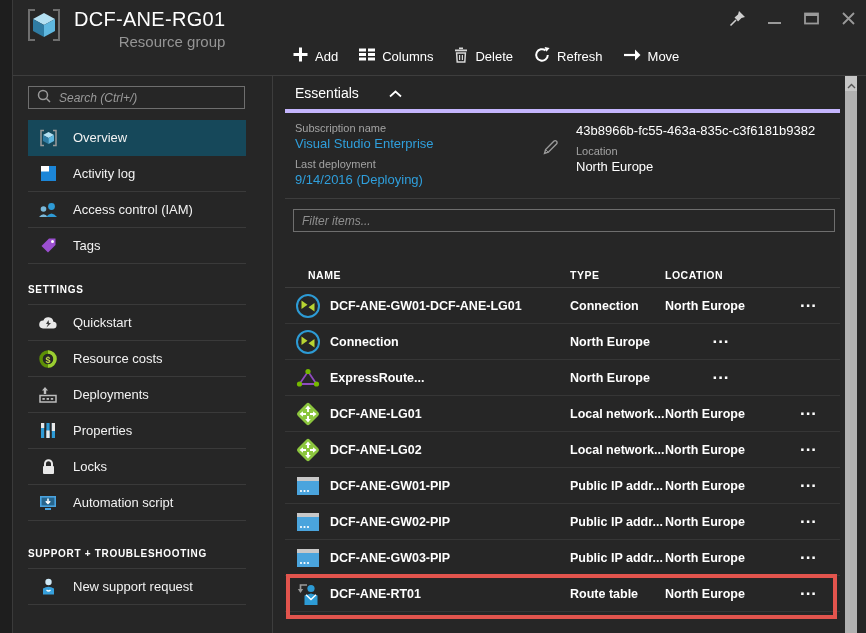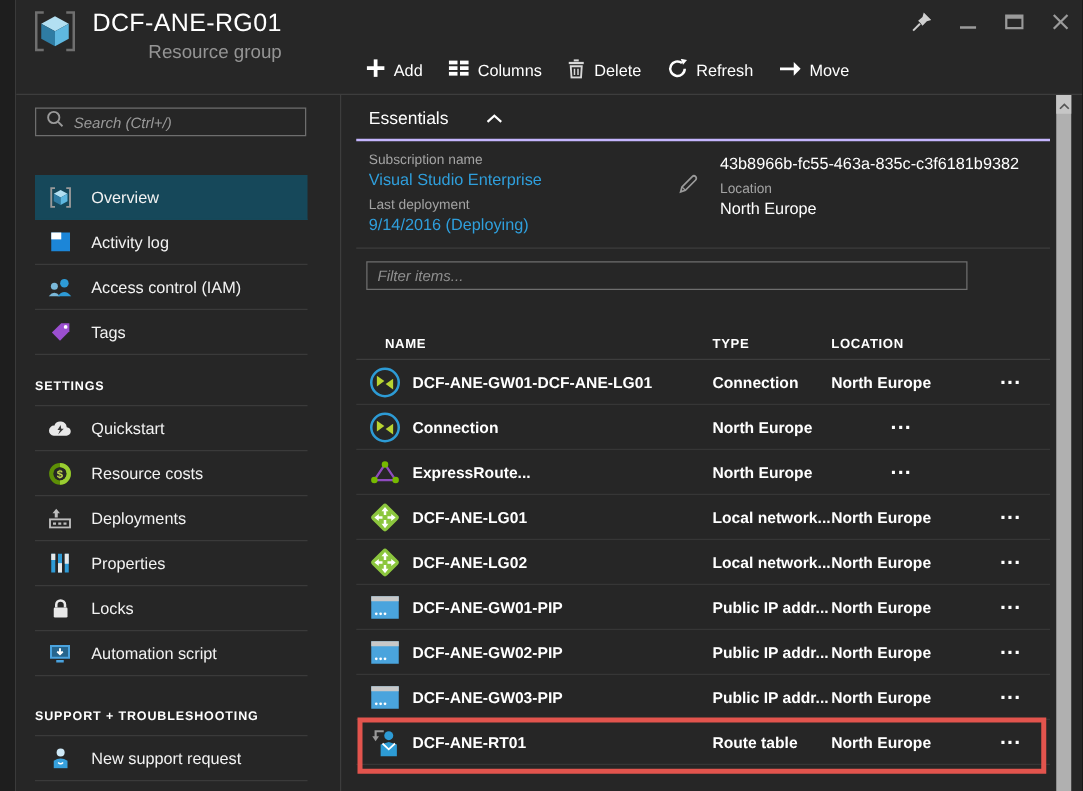--- a/index.html
+++ b/index.html
@@ -21,40 +21,40 @@
   .win-btn { width:20px; height:20px; display:flex; align-items:center; justify-content:center; cursor:pointer; }
   .toolbar { position:absolute; left:280px; bottom:9px; display:flex; gap:21px; }
   .tb-item { display:flex; align-items:center; gap:7px; font-size:13px; color:#fff; cursor:pointer; height:20px; }
 
   
   .sidebar { position:absolute; left:13px; top:76px; width:260px; height:557px; background:#262626; border-right:1px solid #3d3d3d; }
   .search-box { margin:10px 0 0 15px; width:217px; height:23px; border:1px solid #6e6e6e; display:flex; align-items:center; padding:0 8px; gap:8px; background:transparent; }
   .search-box input { flex:1; background:transparent; border:none; outline:none; font-style:italic; font-size:12px; color:#ef4444; font-family:inherit; min-width:0; }
   .search-box input::placeholder { color:#9a9a9a; }
   .nav { margin-left:15px; width:218px; }
-  .nav.group1 { margin-top:31px; }
+  .nav.group1 { margin-top:11px; }
   .nav-item { height:36px; display:flex; align-items:center; gap:15px; padding-left:10px; font-size:13px; color:#f2f2f2; cursor:pointer; border-bottom:1px solid #3a3a3a; }
   .nav-item .nicon { width:20px; height:20px; display:flex; align-items:center; justify-content:center; flex:0 0 20px; }
   .nav-item.selected { background:#16485a; border-bottom-color:#16485a; }
   .section-label { height:41px; display:flex; align-items:flex-end; padding-bottom:9px; font-size:10px; font-weight:bold; letter-spacing:.7px; color:#fff; border-bottom:1px solid #3a3a3a; }
   .section-label.support { height:48px; }
 
   
   .main { position:absolute; left:285px; top:76px; width:555px; height:557px; }
-  .ess-head { height:37px; display:flex; align-items:center; gap:30px; padding-left:10px; border-bottom:2px solid #c4b5fd; font-size:14px; }
+  .ess-head { height:37px; display:flex; align-items:center; gap:30px; padding-left:10px; border-bottom:4px solid #c4b5fd; font-size:14px; }
   .ess-body { display:flex; border-bottom:1px solid #3d3d3d; padding:9px 0 0 10px; height:86px; }
   .ess-col1 { width:245px; }
   .ess-col2 { position:relative; flex:1; padding-left:36px; }
   .edit-pencil { position:absolute; left:2px; top:16px; cursor:pointer; }
   .f-label { font-size:11px; color:#a3a3a3; line-height:13px; }
   .f-value { font-size:13px; line-height:16px; margin:1px 0 6px; color:#fff; }
   .f-value.link { color:#2f9fdc; cursor:pointer; }
 
   .filter-row { padding:10px 0 0 8px; }
-  .filter-row input { width:481px; height:23px; border:1px solid #6e6e6e; background:transparent; color:#cfcfcf; font-style:italic; font-size:12px; padding:0 8px; font-family:inherit; outline:none; }
+  .filter-row input { width:542px; height:23px; border:1px solid #6e6e6e; background:transparent; color:#cfcfcf; font-style:italic; font-size:12px; padding:0 8px; font-family:inherit; outline:none; }
   .filter-row input::placeholder { color:#8f8f8f; }
 
   .table-head { margin-top:30px; display:grid; grid-template-columns:262px 95px 1fr; padding-left:23px; font-size:10.5px; font-weight:bold; letter-spacing:.5px; height:26px; align-items:center; border-bottom:1px solid #3d3d3d; color:#fff; }
   .row { display:grid; grid-template-columns:45px 240px 95px 120px 1fr; align-items:center; height:36px; border-bottom:1px solid #363636; font-size:12.5px; font-weight:bold; cursor:pointer; }
   .row .icon-cell { display:flex; justify-content:center; align-items:center; }
   .row .cell { overflow:hidden; white-space:nowrap; }
   .row .more { text-align:center; padding-right:8px; font-size:17px; font-weight:bold; letter-spacing:1px; transform:translateY(-4px); cursor:pointer; }
 
   
   .annotation { position:absolute; left:286px; top:574px; width:551px; height:45px; border:4px solid #e2544d; pointer-events:none; }

